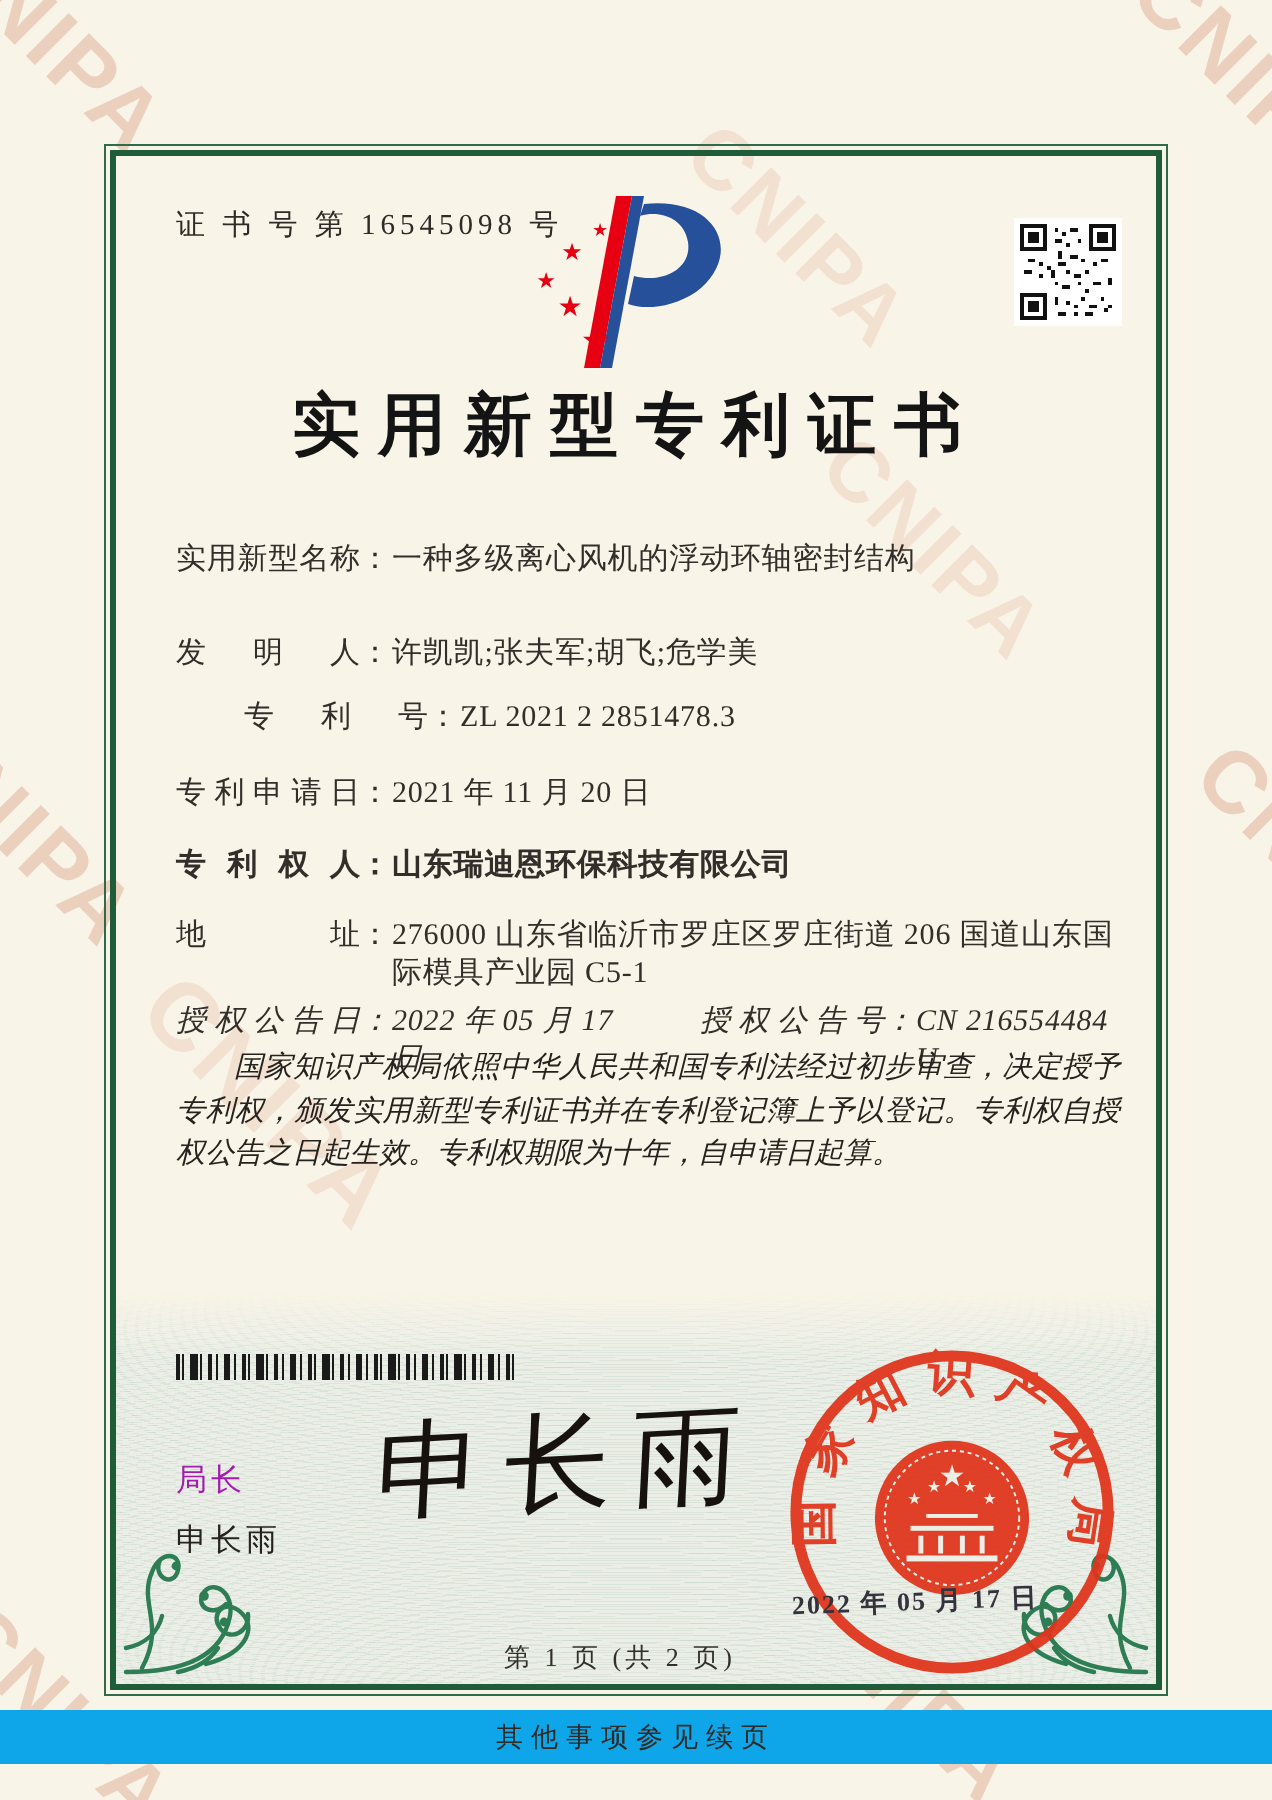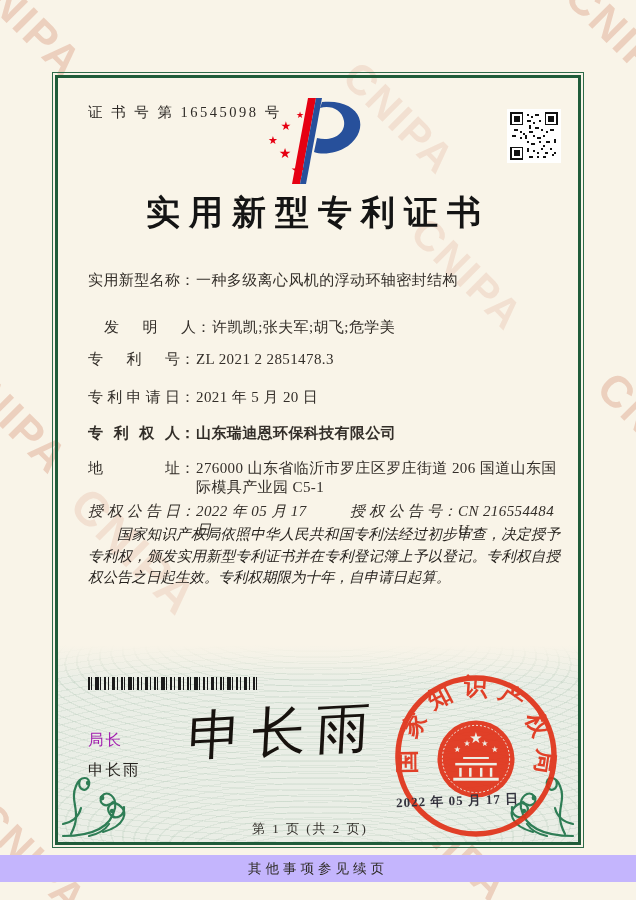--- a/index.html
+++ b/index.html
@@ -50,21 +50,21 @@
       #1a1a1a 24px 27px, rgba(0,0,0,0) 27px 29px,
       #1a1a1a 29px 30px, rgba(0,0,0,0) 30px 33px);}
   .sig-title{left:88px;top:730px;font-size:15.5px;color:#a21caf;letter-spacing:2px;}
   .sig-name{left:88px;top:760px;font-size:15.5px;color:#26221e;letter-spacing:2px;}
   .autograph{left:188px;top:696px;font-size:54px;color:#17120e;
              transform:rotate(-3deg) skewX(-6deg);letter-spacing:10px;white-space:nowrap;}
   .seal-date{left:396px;top:792px;font-size:13px;font-weight:600;color:#33323d;
              letter-spacing:1px;transform:rotate(-2deg);white-space:nowrap;}
   .page-num{left:0;top:820px;width:620px;text-align:center;font-size:13px;
             letter-spacing:2px;color:#33302b;}
-  .note-strip{position:absolute;left:0;top:855px;width:636px;height:27px;background:#c4b5fd;
+  .note-strip{position:absolute;left:0;top:855px;width:636px;height:27px;background:#0ea5e9;
               display:flex;align-items:center;justify-content:center;}
   .note-strip span{font-size:13.5px;letter-spacing:4px;color:#2e2b26;}
   .flourish{position:absolute;width:118px;height:102px;}
   .flourish.br{transform:scaleX(-1);}
   .qr-box{position:absolute;left:507px;top:109px;width:54px;height:54px;background:#fff;
           padding:0;display:flex;align-items:center;justify-content:center;}
 </style>
 </head>
 <body>
 
@@ -188,34 +188,34 @@
   </svg>
 </div>
 
 <div class="abs title">实用新型专利证书</div>
 
 <div class="frow" style="top:271px;">
   <span class="flabel">实用新型名称</span>
   <span class="fcolon">：</span>
   <span class="fvalue">一种多级离心风机的浮动环轴密封结构</span>
 </div>
-<div class="frow" style="top:318px;margin-left:16px;">
+<div class="frow" style="top:318px;">
   <span class="flabel">发明人</span>
   <span class="fcolon">：</span>
   <span class="fvalue">许凯凯;张夫军;胡飞;危学美</span>
 </div>
-<div class="frow" style="top:350px;">
+<div class="frow" style="top:350px;margin-left:34px;">
   <span class="flabel">专利号</span>
   <span class="fcolon">：</span>
   <span class="fvalue">ZL 2021 2 2851478.3</span>
 </div>
 <div class="frow" style="top:388px;">
   <span class="flabel">专利申请日</span>
   <span class="fcolon">：</span>
-  <span class="fvalue">2021 年 5 月 20 日</span>
+  <span class="fvalue">2021 年 11 月 20 日</span>
 </div>
 <div class="frow" style="top:424px;font-weight:bold;">
   <span class="flabel">专利权人</span>
   <span class="fcolon">：</span>
   <span class="fvalue">山东瑞迪恩环保科技有限公司</span>
 </div>
 <div class="frow addr" style="top:459px;">
   <span class="flabel">地址</span>
   <span class="fcolon">：</span>
   <span class="fvalue">276000 山东省临沂市罗庄区罗庄街道 206 国道山东国际模具产业园 C5-1</span>

